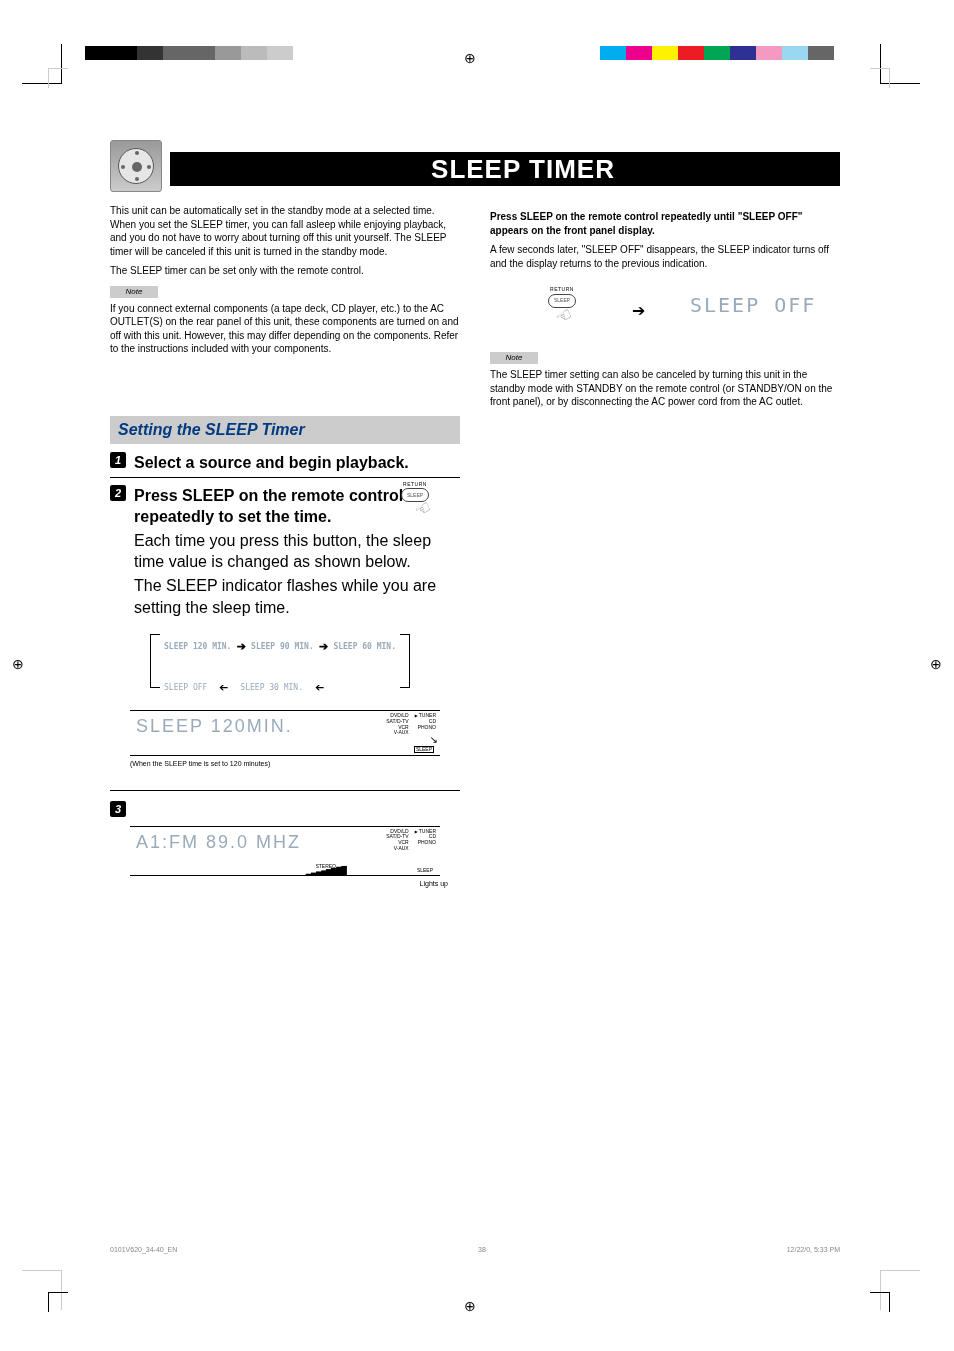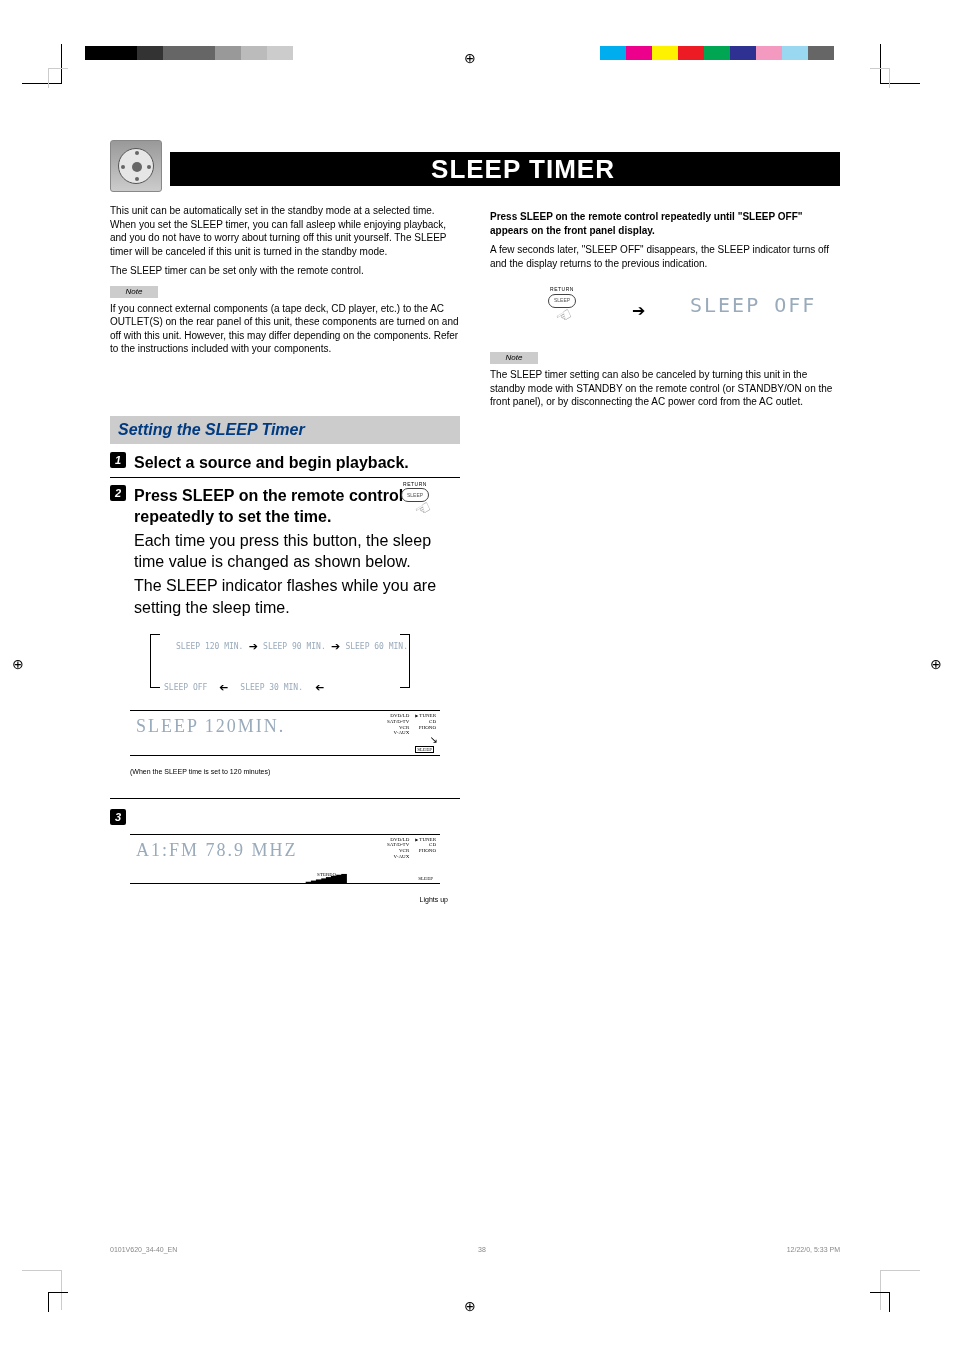--- a/index.html
+++ b/index.html
@@ -215,26 +215,27 @@
   .cycle-diagram {
     position: relative;
     margin: 10px 0 8px 40px;
     width: 260px;
     height: 70px;
     font-size: 8px;
   }
   .cycle-top {
     position: absolute;
     top: 8px;
-    left: 26px;
+    left: 14px;
     width: 232px;
     display: flex;
     justify-content: space-between;
     align-items: center;
     color: #9aa;
+    font-weight: bold;
   }
   .cycle-top .seg-txt { font-family: monospace; font-size: 8px; color:#9ab; letter-spacing:0px; }
   .arrow-r { color:#000; font-size:11px; }
   .bracket-l, .bracket-r {
     position: absolute;
     width: 10px;
     height: 54px;
     border: 1.6px solid #000;
     top: 2px;
   }
@@ -247,27 +248,27 @@
     width: 232px;
     display: flex;
     justify-content: space-between;
     align-items: center;
     color:#9aa;
   }
   .cycle-bot .seg-txt { font-family: monospace; font-size: 8px; color:#9ab; }
   .arrow-l { color:#000; font-size:11px; }
 
   .lcd-display {
-    margin: 6px 0 12px 20px;
+    margin: 6px 0 4px 20px;
     width: 310px;
     height: 46px;
     border-top: 0.5px solid #000;
     border-bottom: 0.5px solid #000;
     position: relative;
-    font-family: Liberation Serif, serif;
+    font-family: Liberation Sans, sans-serif;
   }
   .lcd-main {
     position: absolute;
     left: 6px;
     top: 5px;
     font-size: 18px;
     letter-spacing: 2px;
     color: #9ab;
   }
   .lcd-sources {
@@ -506,21 +507,21 @@
       </div>
       <div class="caption">(When the SLEEP time is set to 120 minutes)</div>
 
       <div style="height:14px; border-bottom:0.5px solid #000; margin-top:8px;"></div>
 
       <div class="step-row noborder" style="margin-top:6px;">
         <div class="step-num">3</div>
       </div>
 
       <div class="lcd-display" style="height:50px;">
-        <div class="lcd-main">A1:FM 78.9 MHZ</div>
+        <div class="lcd-main">A1:FM 89.0 MHZ</div>
         <div class="lcd-stereo">STEREO</div>
         <div class="lcd-signal">▁▂▃▄▅▆▇█</div>
         <div class="lcd-sources">
           <span>DVD/LD</span>
             <span class="tri">TUNER</span>
           <span>SAT/D-TV</span>
             <span>CD</span>
           <span>VCR</span>
             <span>PHONO</span>
           <span>V-AUX</span>

